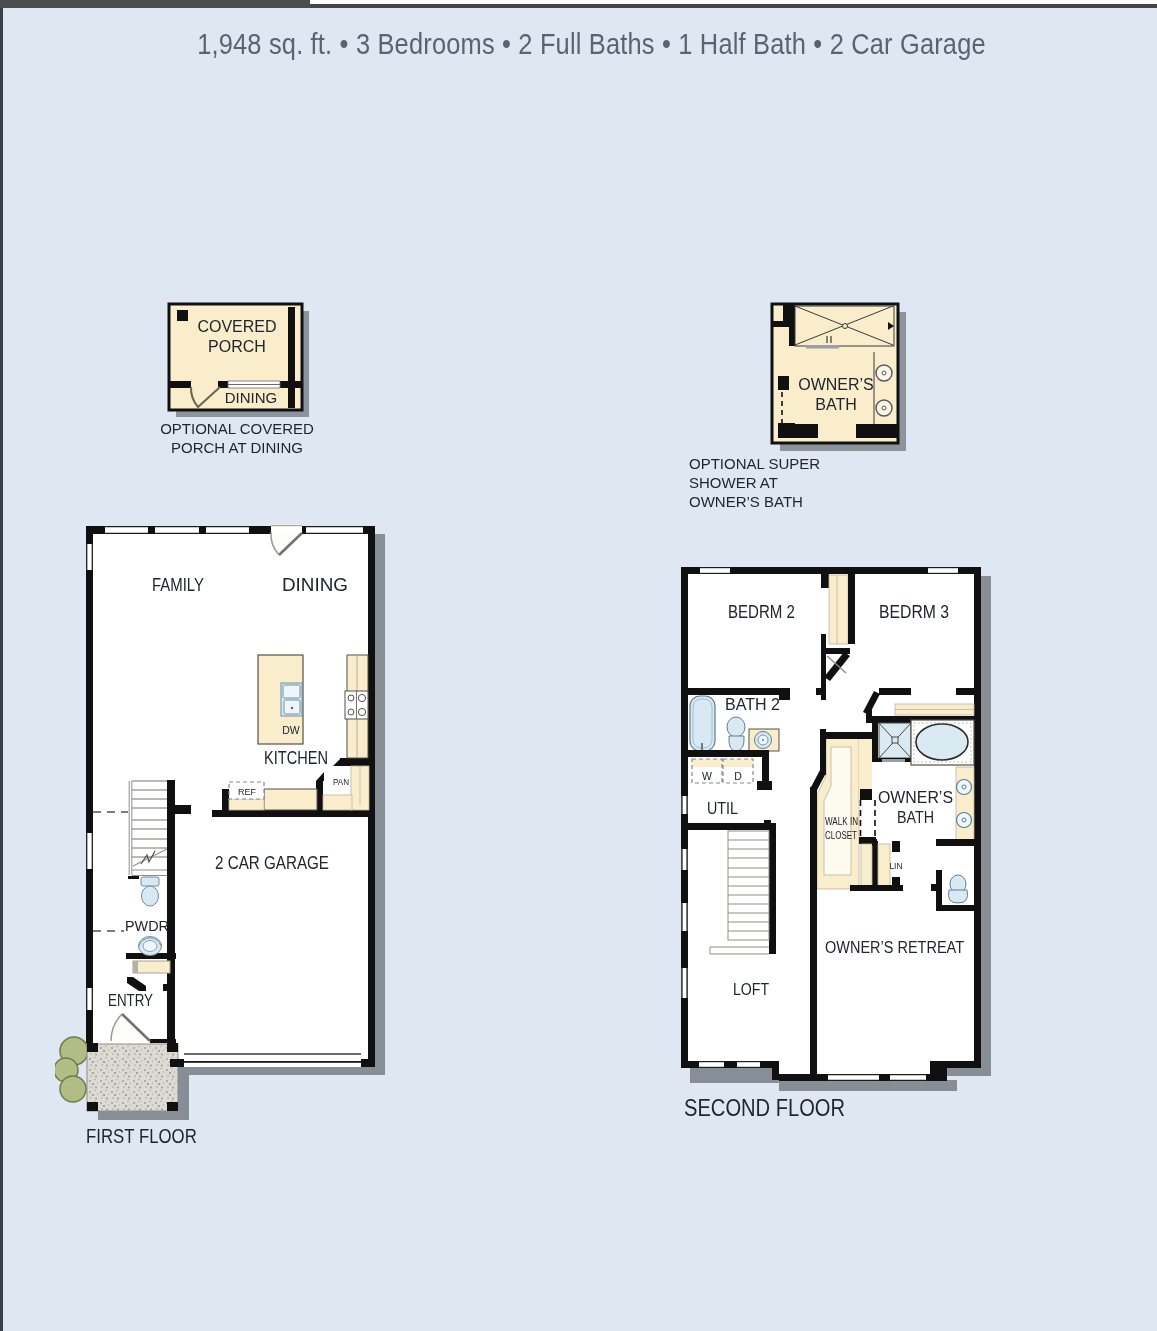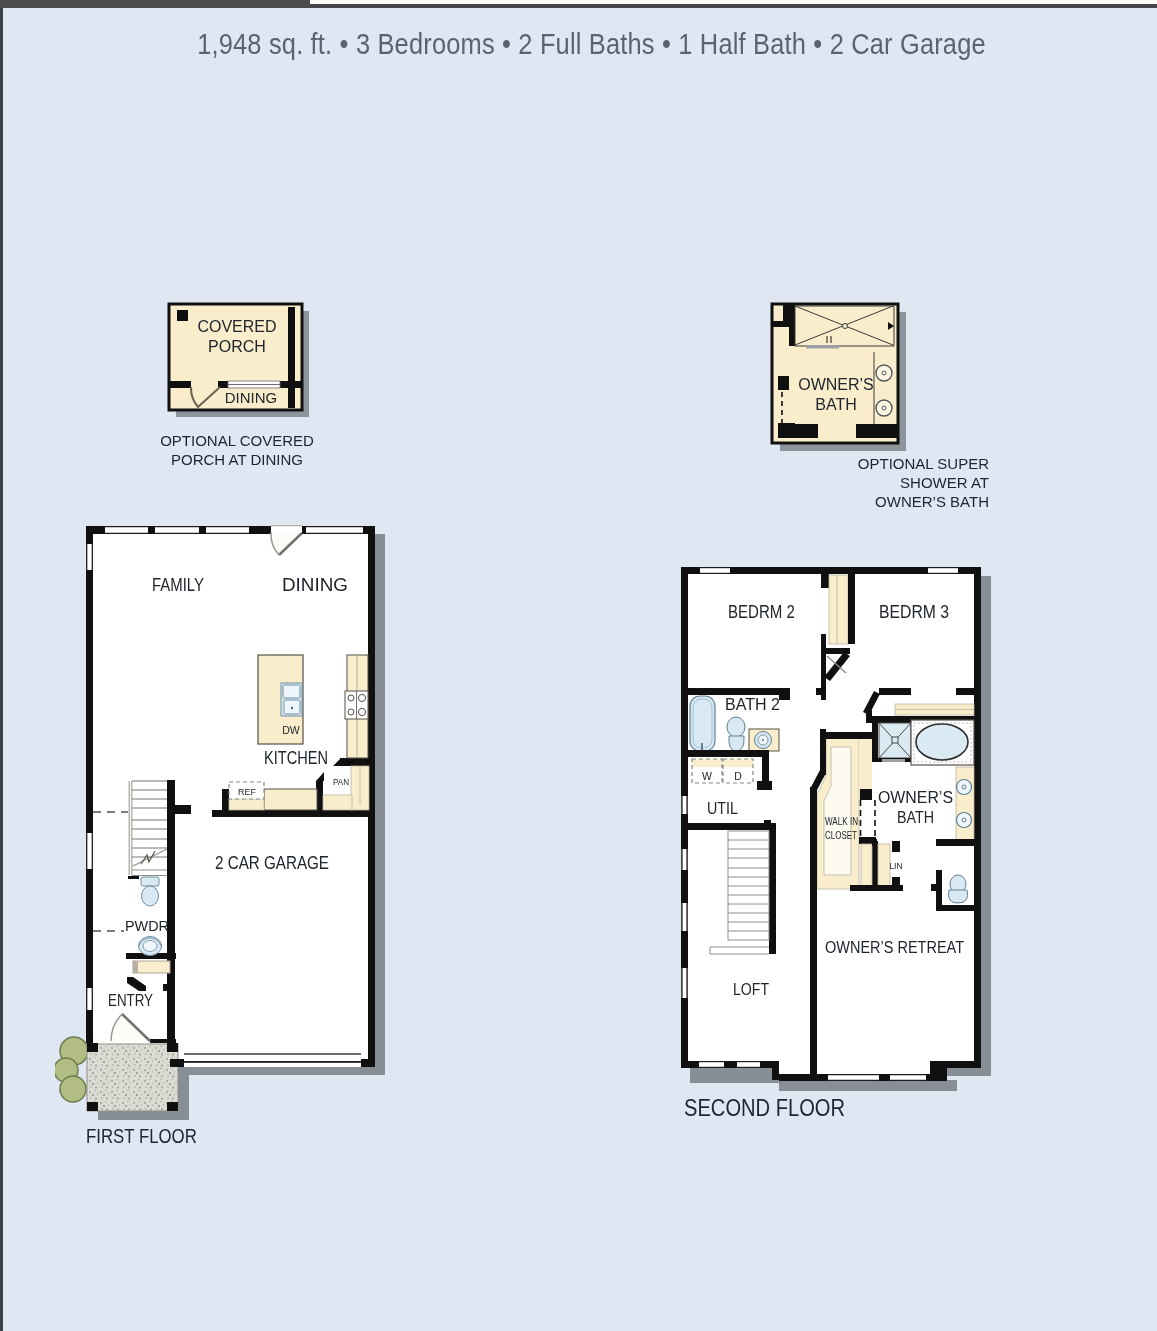--- a/index.html
+++ b/index.html
@@ -12,22 +12,22 @@
 <body>
 
   <div class="abs" style="left:0;top:0;width:1157px;height:4px;background:#fffefa;"></div>
   <div class="abs" style="left:0;top:4px;width:1157px;height:4px;background:#43474a;"></div>
   <div class="abs" style="left:0;top:0;width:310px;height:8px;background:#4b4d4f;"></div>
   <div class="abs" style="left:0;top:8px;width:3px;height:1323px;background:#3a4146;"></div>
 
   <div class="abs" style="left:13px;top:28px;width:1157px;text-align:center;color:#5c6370;
        font-size:29px;letter-spacing:0.2px;transform:scaleX(0.877);">1,948 sq. ft. • 3 Bedrooms • 2 Full Baths • 1 Half Bath • 2 Car Garage</div>
 
-  <div class="lbl" style="left:87px;top:419px;width:300px;text-align:center;font-size:15px;line-height:19px;margin-top:12px;">OPTIONAL COVERED<br>PORCH AT DINING</div>
-  <div class="lbl" style="left:689px;top:454px;width:300px;text-align:right;font-size:15px;line-height:19px;">OPTIONAL SUPER<br>SHOWER AT<br>OWNER’S BATH</div>
+  <div class="lbl" style="left:87px;top:419px;width:300px;text-align:center;font-size:15px;line-height:19px;">OPTIONAL COVERED<br>PORCH AT DINING</div>
+  <div class="lbl" style="left:689px;top:454px;width:300px;text-align:left;font-size:15px;line-height:19px;">OPTIONAL SUPER<br>SHOWER AT<br>OWNER’S BATH</div>
 
   <div class="lbl" style="left:86px;top:1124px;font-size:21px;transform:scaleX(0.80);transform-origin:0 0;white-space:nowrap;">FIRST FLOOR</div>
   <div class="lbl" style="left:684px;top:1095px;font-size:23px;transform:scaleX(0.875);transform-origin:0 0;white-space:nowrap;">SECOND FLOOR</div>
 
   <svg class="abs" style="left:155px;top:295px;" width="170" height="135" viewBox="155 295 170 135">
     <rect x="176" y="311" width="133" height="106" fill="#8e949c"></rect>
     <rect x="169" y="304" width="133" height="106" fill="#f9edcb" stroke="#101010" stroke-width="3"></rect>
 
     <rect x="177" y="310" width="11" height="11" fill="#101010"></rect>
     <rect x="288" y="307" width="7" height="101" fill="#101010"></rect>

